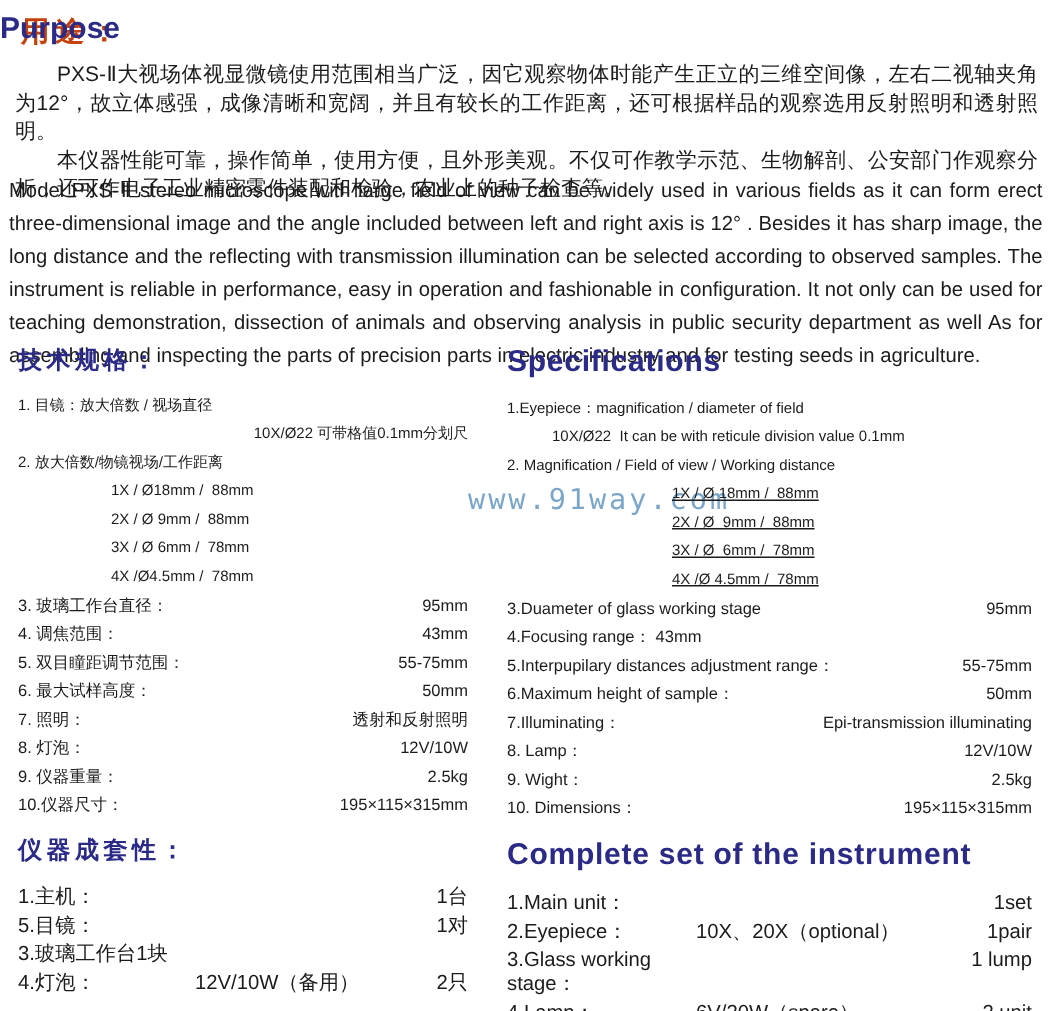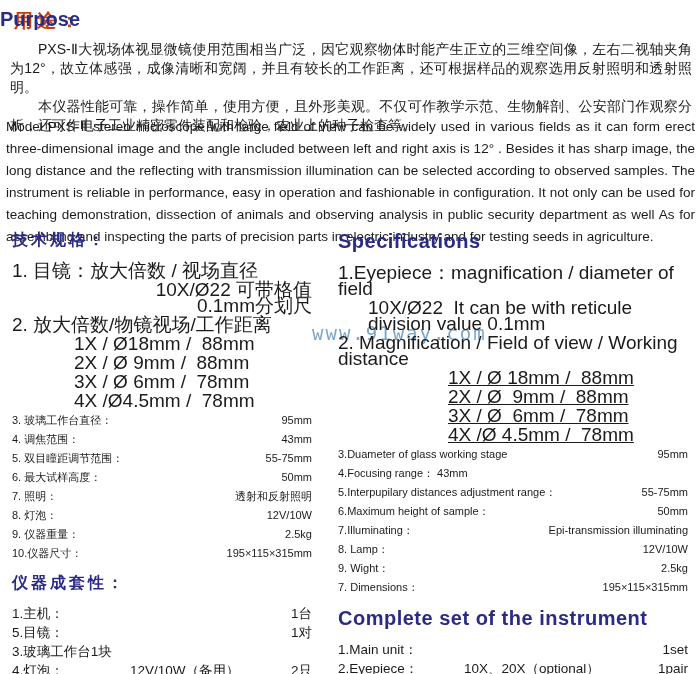--- a/index.html
+++ b/index.html
@@ -42,21 +42,21 @@
   }
   .col-left{flex:0 0 300px;width:300px;}
   .col-right{flex:1;margin-left:26px;}
   .sec-head{
     font-weight:bold;color:#2b2b87;margin:0 0 12px 0;
   }
   .sec-head.cn{font-size:16px;letter-spacing:3px;}
   .sec-head.en{font-size:20px;letter-spacing:0.5px;}
   .sec-head.set{margin-top:12px;}
   .line{
-    font-size:19px;line-height:16px;margin-bottom:3px;
+    font-size:10px;line-height:16px;margin-bottom:3px;
     white-space:pre-wrap;
   }
   .sub-cn{padding-left:88px;text-align:right;}
   .sub-en{padding-left:30px;}
   .mag-cn{padding-left:62px;}
   .mag-en{padding-left:110px;text-decoration:underline;}
   .kv{
     display:flex;justify-content:space-between;
     font-size:11px;line-height:16px;margin-bottom:3px;
     white-space:pre-wrap;
@@ -128,21 +128,21 @@
       <div class="line mag-en">3X / Ø  6mm /  78mm</div>
       <div class="line mag-en">4X /Ø 4.5mm /  78mm</div>
 
       <div class="kv"><span>3.Duameter of glass working stage</span><span class="v">95mm</span></div>
       <div class="kv"><span>4.Focusing range： 43mm</span><span class="v"></span></div>
       <div class="kv"><span>5.Interpupilary distances adjustment range：</span><span class="v">55-75mm</span></div>
       <div class="kv"><span>6.Maximum height of sample：</span><span class="v">50mm</span></div>
       <div class="kv"><span>7.Illuminating：</span><span class="v">Epi-transmission illuminating</span></div>
       <div class="kv"><span>8. Lamp：</span><span class="v">12V/10W</span></div>
       <div class="kv"><span>9. Wight：</span><span class="v">2.5kg</span></div>
-      <div class="kv"><span>7. Dimensions：</span><span class="v">195×115×315mm</span></div>
+      <div class="kv"><span>10. Dimensions：</span><span class="v">195×115×315mm</span></div>
 
       <div class="sec-head en set">Complete set of the instrument</div>
 
       <div class="set-row"><span>1.Main unit：</span><span></span><span class="v">1set</span></div>
       <div class="set-row"><span>2.Eyepiece：</span><span>10X、20X（optional）</span><span class="v">1pair</span></div>
       <div class="set-row"><span>3.Glass working stage：</span><span></span><span class="v">1 lump</span></div>
       <div class="set-row"><span>4.Lamp：</span><span>6V/20W（spare）</span><span class="v">2 unit</span></div>
     </div>
 
   </div>

